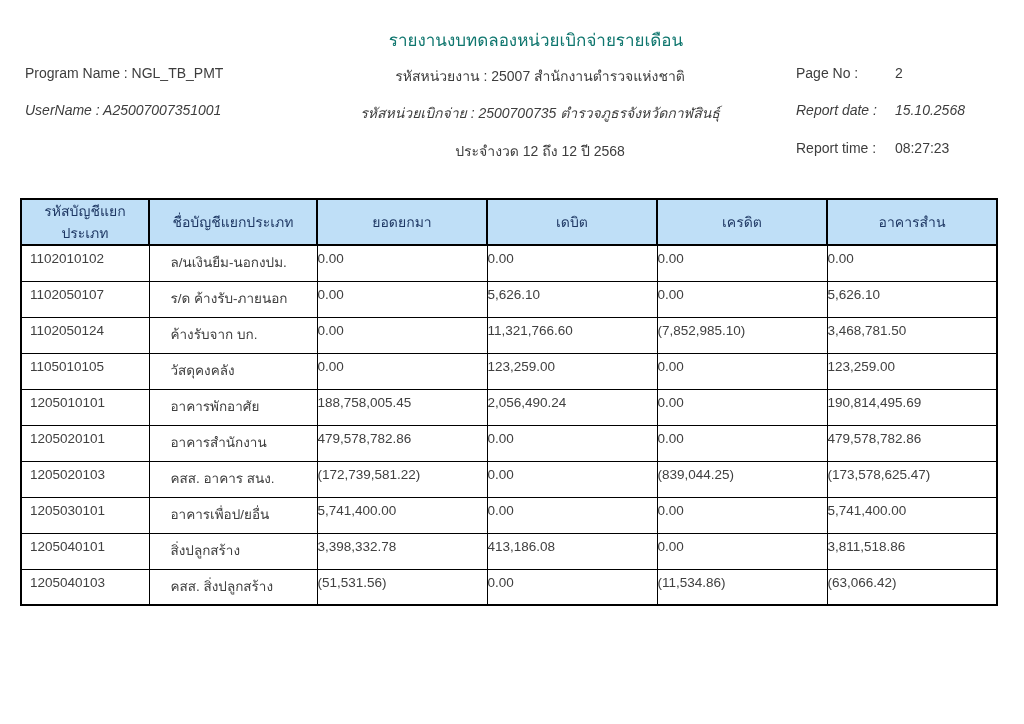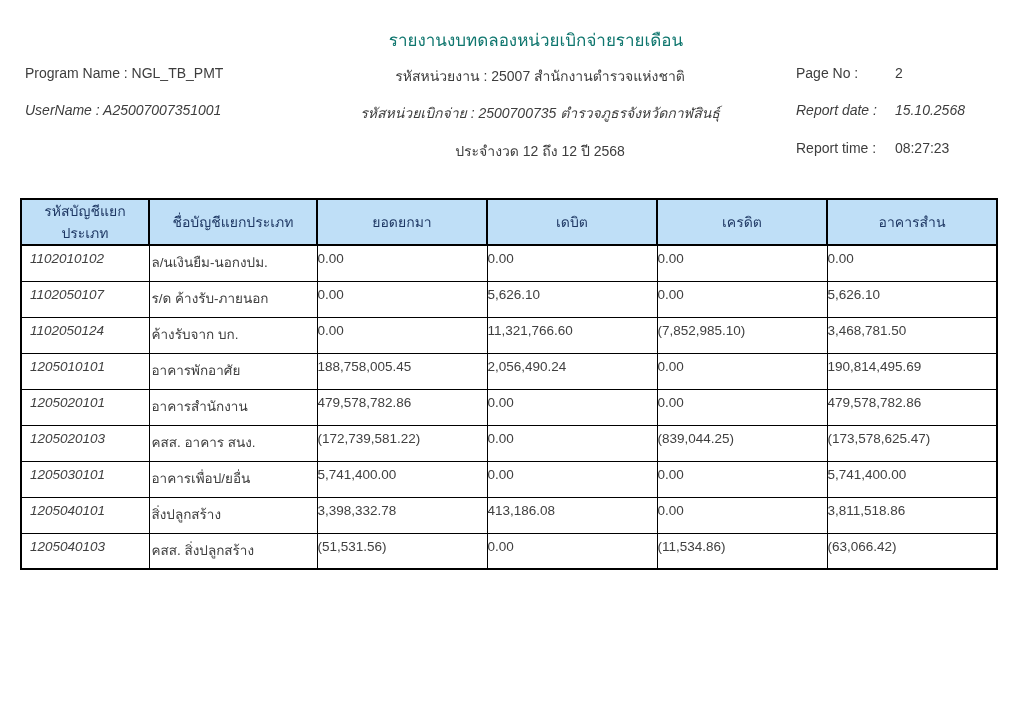--- a/index.html
+++ b/index.html
@@ -25,22 +25,22 @@
   table.report{position:absolute;top:198px;left:20px;width:976px;
     border-collapse:collapse;table-layout:fixed;
     border:2px solid var(--border);}
   table.report th{
     background:var(--header-bg);color:var(--header-text);
     font-weight:normal;font-size:14px;height:45px;
     border:2px solid var(--border);text-align:center;vertical-align:middle;margin-top:8px;}
   table.report td{
     border:1.6px solid var(--border);font-size:13.5px;color:var(--body-text);
     height:36px;vertical-align:top;padding-top:5px;background:#fff;}
-  table.report td:nth-child(1){text-align:left;padding-left:8px;font-style:italic;}
-  table.report td:nth-child(2){text-align:left;padding-left:2px;}
+  table.report td:nth-child(1){text-align:left;padding-left:8px;}
+  table.report td:nth-child(2){text-align:left;padding-left:21px;}
   table.report td:nth-child(n+3){text-align:left;padding-right:6px;}
 </style>
 </head>
 <body>
 
 <div class="page">
 
   <div class="title">รายงานงบทดลองหน่วยเบิกจ่ายรายเดือน</div>
 
   <div class="left-col r1">Program Name : NGL_TB_PMT</div>
@@ -101,20 +101,28 @@
         </tr>
         <tr>
           <td>1102050124</td>
           <td>ค้างรับจาก บก.</td>
           <td>0.00</td>
           <td>11,321,766.60</td>
           <td>(7,852,985.10)</td>
           <td>3,468,781.50</td>
         </tr>
         <tr>
+          <td>1105010105</td>
+          <td>วัสดุคงคลัง</td>
+          <td>0.00</td>
+          <td>123,259.00</td>
+          <td>0.00</td>
+          <td>123,259.00</td>
+        </tr>
+        <tr>
           <td>1205010101</td>
           <td>อาคารพักอาศัย</td>
           <td>188,758,005.45</td>
           <td>2,056,490.24</td>
           <td>0.00</td>
           <td>190,814,495.69</td>
         </tr>
         <tr>
           <td>1205020101</td>
           <td>อาคารสำนักงาน</td>

